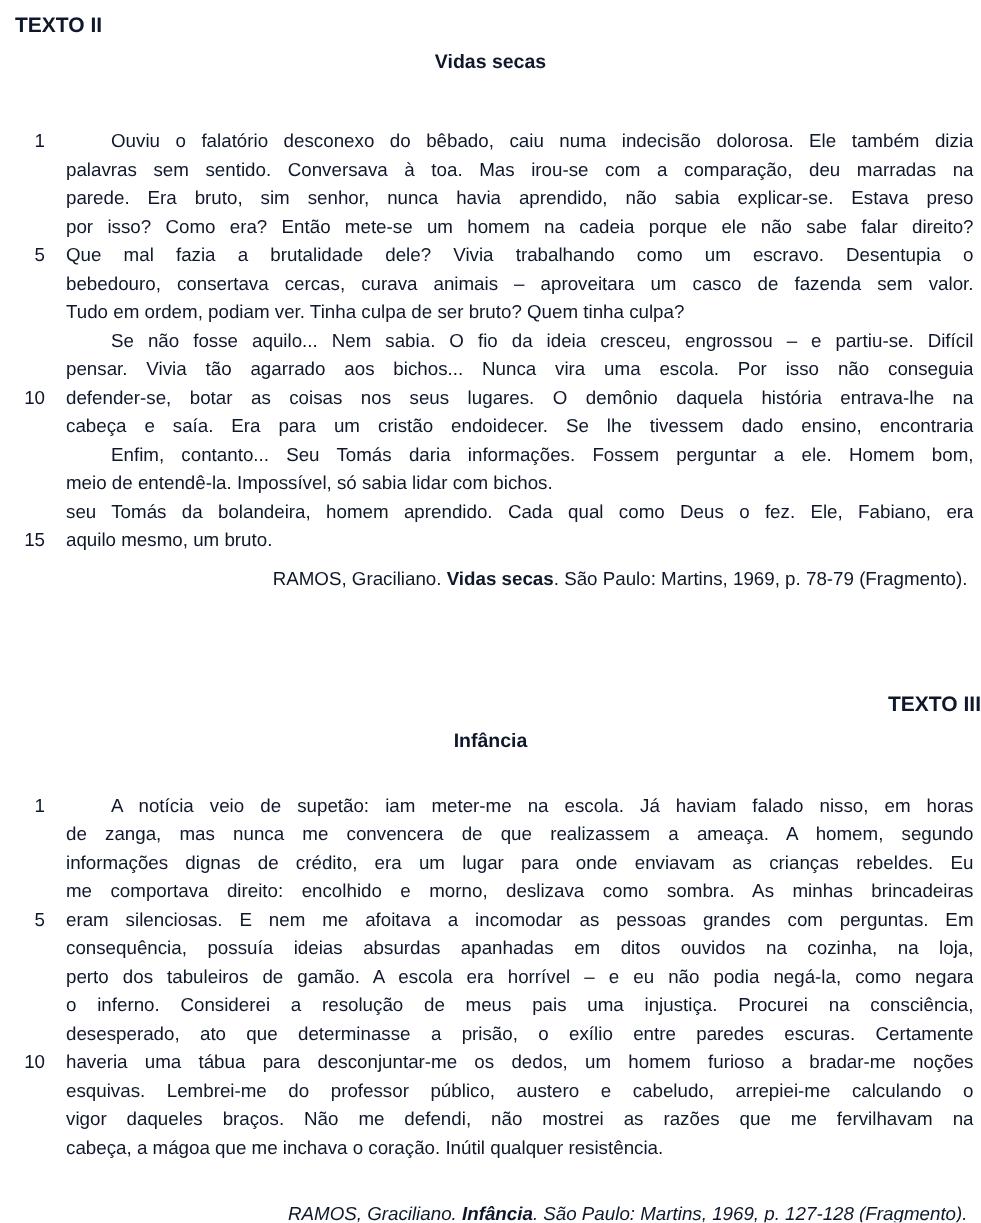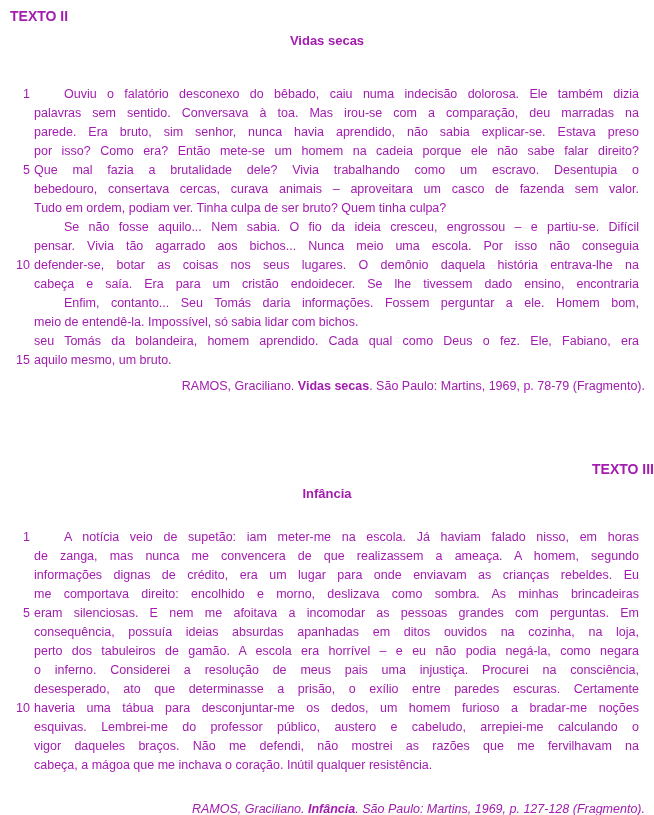--- a/index.html
+++ b/index.html
@@ -5,21 +5,21 @@
   html, body {
     margin: 0;
     padding: 0;
     background: #ffffff;
   }
   .page {
     position: relative;
     width: 654px;
     height: 815px;
     background: #ffffff;
-    color: #a21caf;
+    color: #0f172a;
     font-family: "Liberation Sans", sans-serif;
     overflow: hidden;
   }
   .section-label {
     font-size: 14px;
     font-weight: bold;
     line-height: 17px;
     margin: 0;
     padding: 8px 0 0 10px;
   }
@@ -46,21 +46,21 @@
     font-size: 12.5px;
   }
   .gutter {
     flex: none;
     width: 30px;
     text-align: right;
   }
   .linetext {
     flex: none;
     width: 605px;
-    margin-left: 4px;
+    margin-left: 14px;
     text-align: justify;
     text-align-last: justify;
     white-space: normal;
     overflow: hidden;
   }
   .row.last .linetext {
     text-align: left;
     text-align-last: left;
   }
   .row.indent .linetext {
@@ -114,21 +114,21 @@
         <div class="row last">
           <span class="gutter"></span>
           <span class="linetext">Tudo em ordem, podiam ver. Tinha culpa de ser bruto? Quem tinha culpa?</span>
         </div>
         <div class="row indent">
           <span class="gutter"></span>
           <span class="linetext">Se não fosse aquilo... Nem sabia. O fio da ideia cresceu, engrossou – e partiu-se. Difícil</span>
         </div>
         <div class="row">
           <span class="gutter"></span>
-          <span class="linetext">pensar. Vivia tão agarrado aos bichos... Nunca meio uma escola. Por isso não conseguia</span>
+          <span class="linetext">pensar. Vivia tão agarrado aos bichos... Nunca vira uma escola. Por isso não conseguia</span>
         </div>
         <div class="row">
           <span class="gutter">10</span>
           <span class="linetext">defender-se, botar as coisas nos seus lugares. O demônio daquela história entrava-lhe na</span>
         </div>
         <div class="row">
           <span class="gutter"></span>
           <span class="linetext">cabeça e saía. Era para um cristão endoidecer. Se lhe tivessem dado ensino, encontraria</span>
         </div>
         <div class="row indent">

